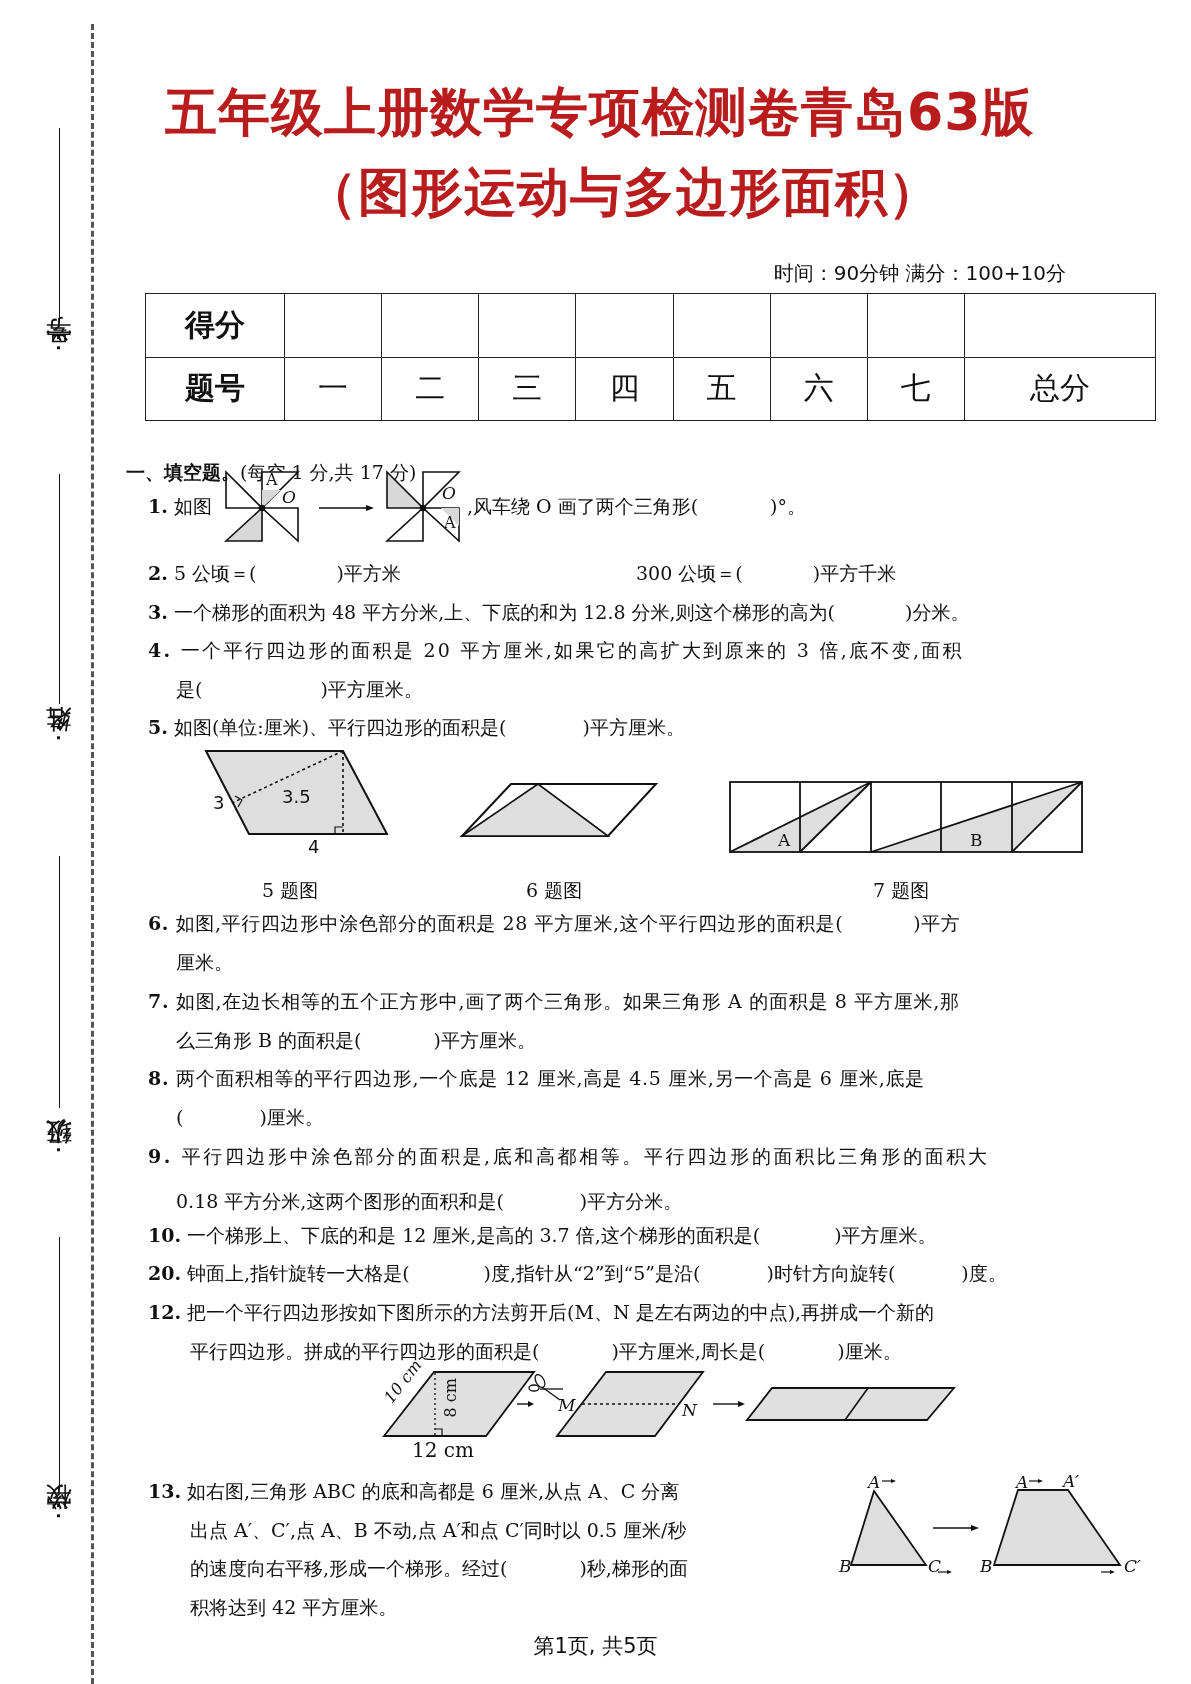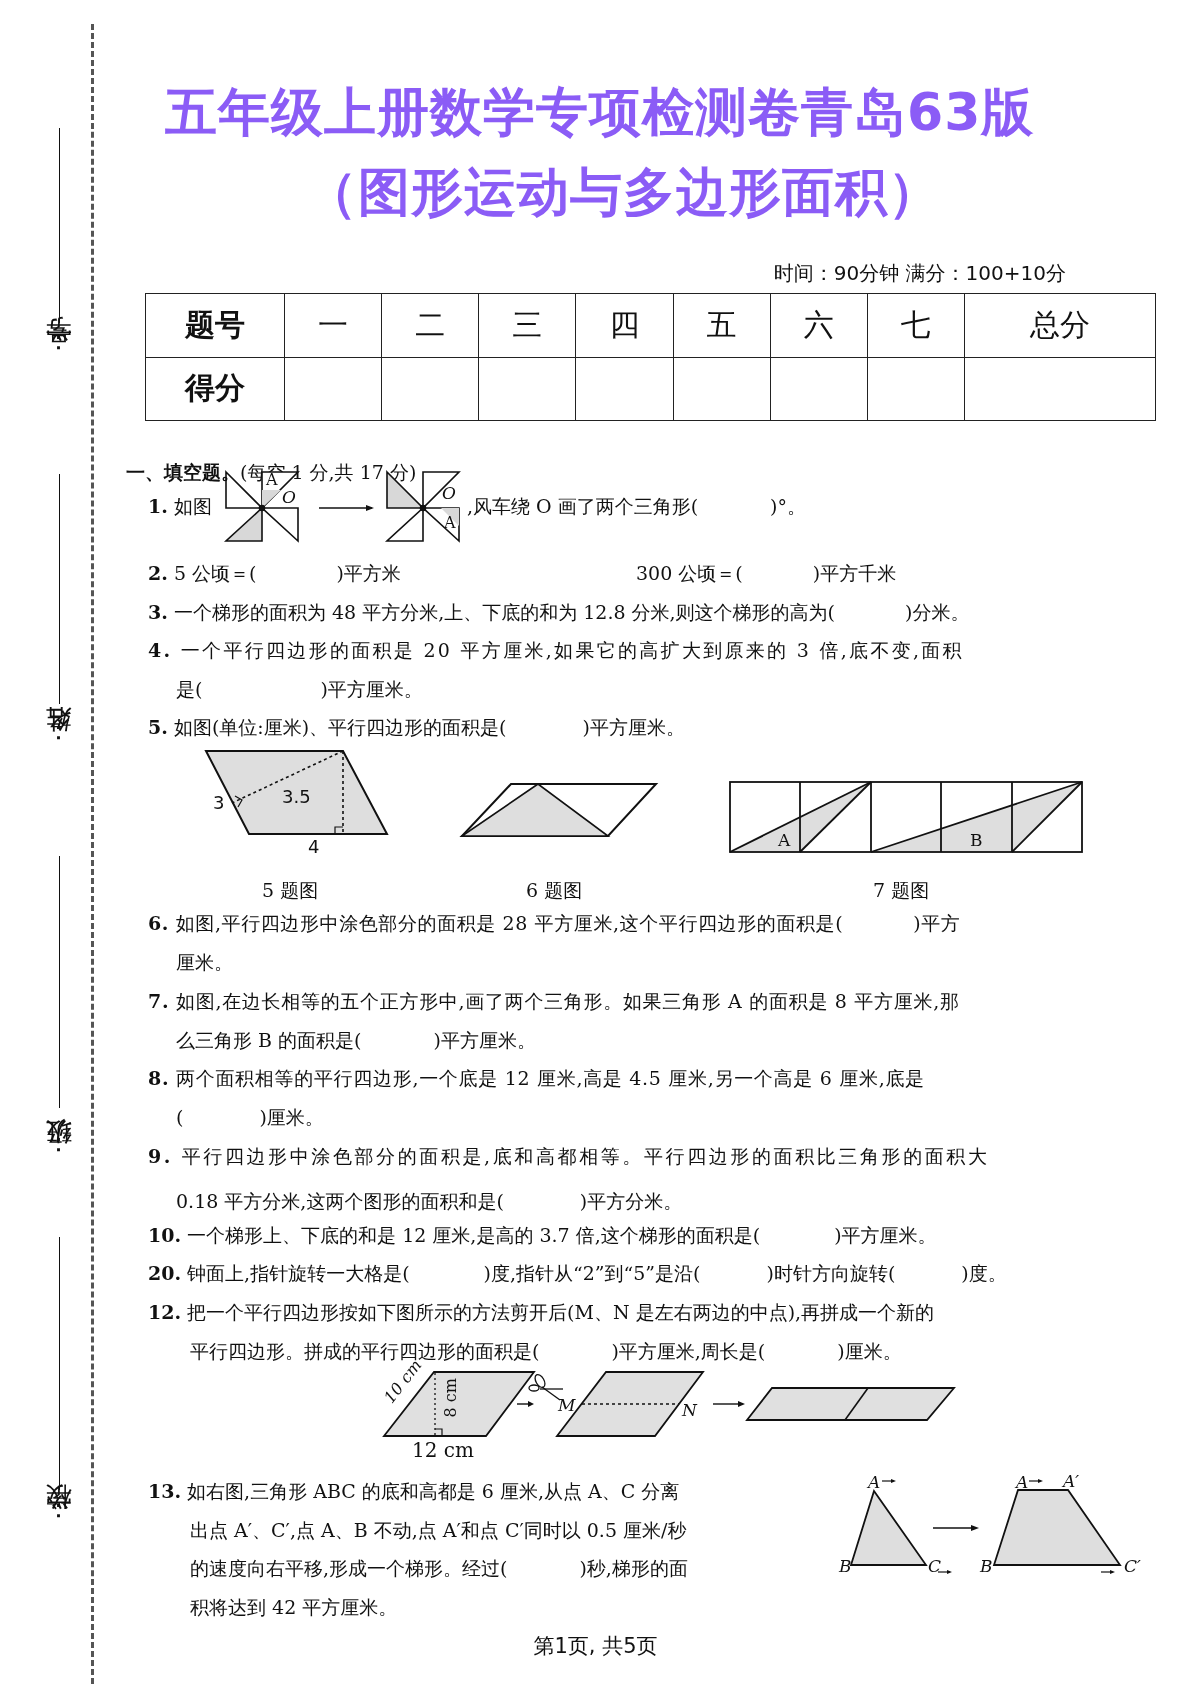--- a/index.html
+++ b/index.html
@@ -1,20 +1,20 @@
 <!DOCTYPE html>
 <html><head>
 <meta charset="utf-8">
 <style>
   html, body { margin: 0; padding: 0; background: #ffffff; }
   body { width: 1191px; height: 1684px; position: relative; overflow: hidden;
          font-family: "DejaVu Serif", "Liberation Serif", serif; color: #111; }
   .abs { position: absolute; }
   .title { font-family: "DejaVu Sans", "Liberation Sans", sans-serif; font-weight: bold;
-           color: #8b5cf6; white-space: nowrap; letter-spacing: 1px; }
+           color: #b91c1c; white-space: nowrap; letter-spacing: 1px; }
   #title1 { left: 165px; top: 78px; font-size: 52px; }
   #title2 { left: 305px; top: 158px; font-size: 52px; text-align: center; }
   #meta { right: 125px; top: 260px; font-size: 20px; font-family: "DejaVu Sans", sans-serif; }
   table.score { position: absolute; left: 145px; top: 293px; width: 1011px; height: 128px;
                 border-collapse: collapse; }
   table.score td { border: 1.5px solid #222; text-align: center; font-size: 30px;
                    font-family: "DejaVu Sans", sans-serif; height: 62px; padding: 0; }
   table.score td.first { width: 138px; font-weight: bold; }
   .dash-line { left: 91px; top: 24px; width: 0; height: 1660px;
                border-left: 3px dashed #555; }
@@ -44,40 +44,40 @@
 <div class="abs sline" style="top:1237px;height:253px"></div>
 <div class="abs vlabel" style="top:1488px;height:60px">学校：</div>
 
 <div id="title1" class="abs title">五年级上册数学专项检测卷青岛63版</div>
 <div id="title2" class="abs title">（图形运动与多边形面积）</div>
 <div id="meta" class="abs">时间：90分钟  满分：100+10分</div>
 
 <table class="score">
   <tbody>
       <tr>
+    <td class="first">得分</td>
+    <td></td>
+    <td></td>
+    <td></td>
+    <td></td>
+    <td></td>
+    <td></td>
+    <td></td>
+    <td></td>
+  </tr>
+  <tr>
     <td class="first">题号</td>
     <td>一</td>
     <td>二</td>
     <td>三</td>
     <td>四</td>
     <td>五</td>
     <td>六</td>
     <td>七</td>
     <td>总分</td>
-  </tr>
-  <tr>
-    <td class="first">得分</td>
-    <td></td>
-    <td></td>
-    <td></td>
-    <td></td>
-    <td></td>
-    <td></td>
-    <td></td>
-    <td></td>
   </tr>
 </tbody>
   </table>
 
 <div class="sec">
   <b>一、填空题。</b><span>(每空 1 分,共 17 分)</span>
 </div>
 
 <div class="q" style="top:497px">
   <span class="num">1.</span>

